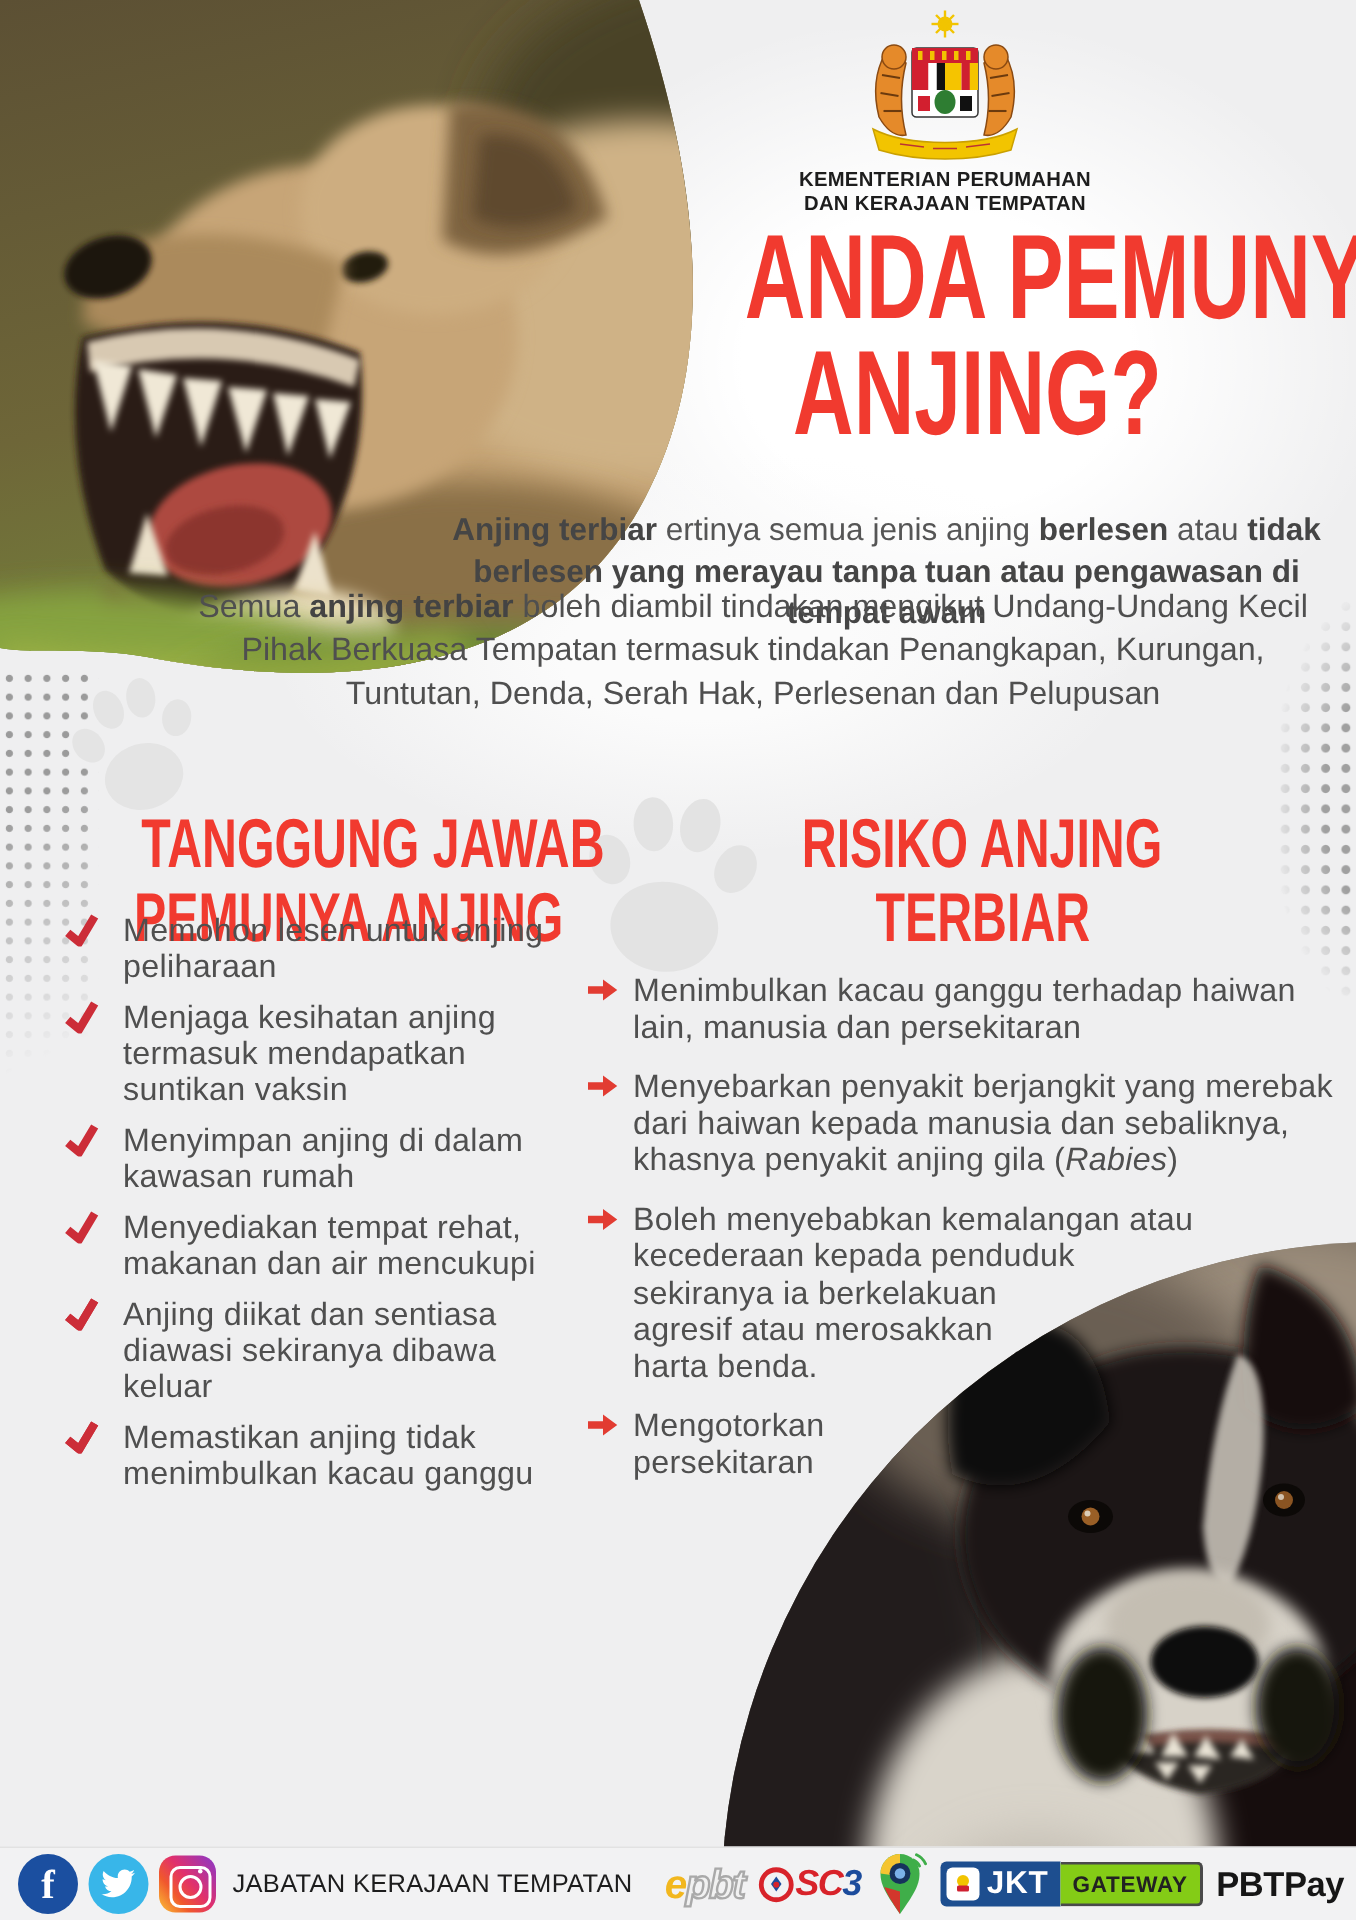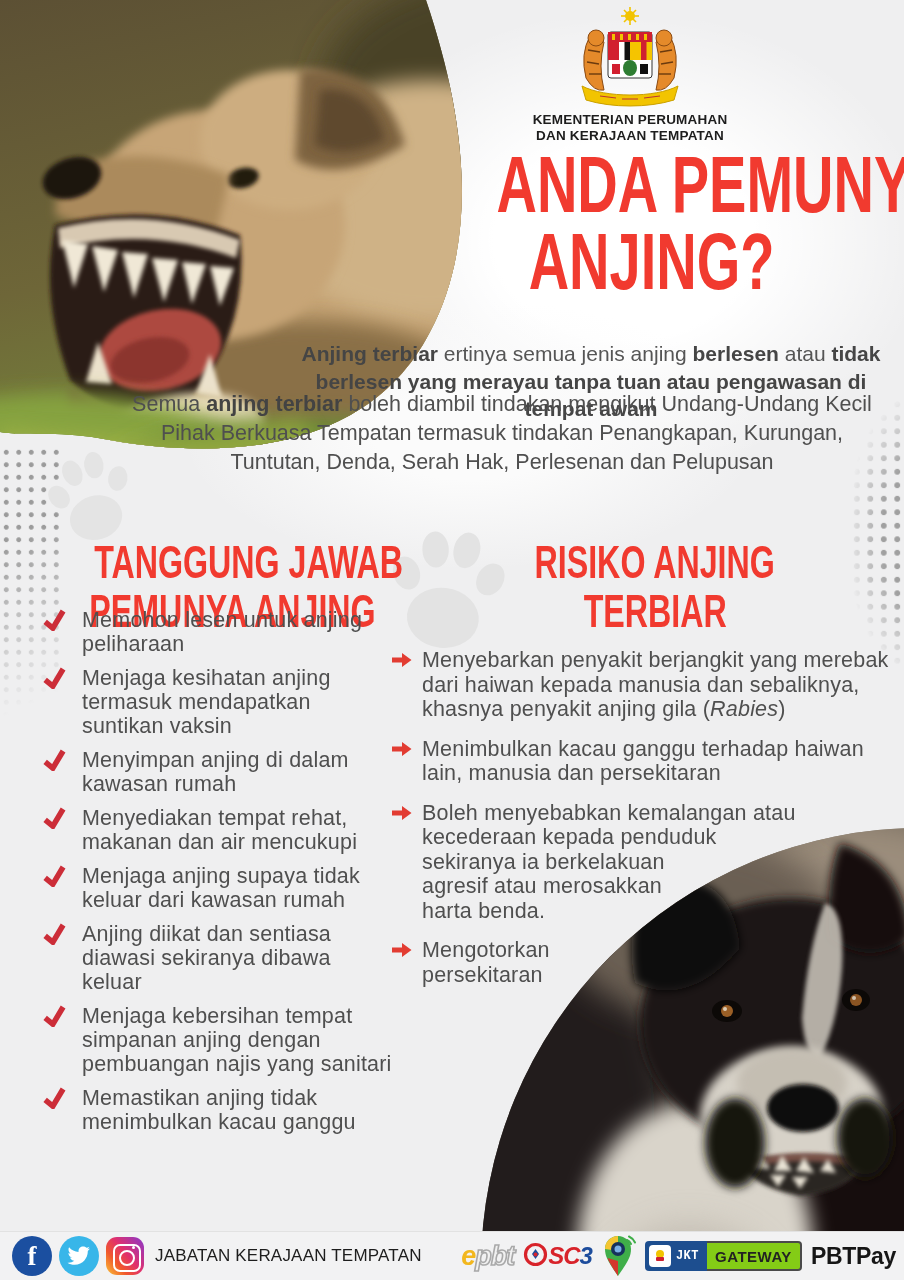--- a/index.html
+++ b/index.html
@@ -83,29 +83,29 @@
     background:linear-gradient(50deg,#f9b234 5%,#f0582d 30%,#e1306c 55%,#9b36b7 90%);}
   .ig-frame{position:absolute;left:7px;top:7px;width:24px;height:24px;border:2.5px solid #fff;border-radius:7px;}
   .ig-lens{position:absolute;left:13px;top:13px;width:12px;height:12px;border:2.5px solid #fff;border-radius:50%;}
   .ig-dot{position:absolute;right:9px;top:9px;width:3px;height:3px;background:#fff;border-radius:50%;}
   .dept{font-size:17px;font-weight:400;color:#1d1d1d;margin-left:11px;letter-spacing:.2px;}
 
   .footer-logos{margin-left:auto;margin-right:8px;display:flex;align-items:center;gap:9px;}
   .epbt{font-style:italic;font-weight:700;font-size:27px;letter-spacing:-1px;white-space:nowrap;}
   .epbt-e{color:#f2b71e;}
   .epbt-rest{color:#f1f1f1;-webkit-text-stroke:1.6px #a9a9a9;}
-  .osc{display:flex;font-style:italic;font-weight:700;font-size:24px;}
+  .osc{display:flex;align-items:center;font-style:italic;font-weight:700;font-size:24px;}
   .osc-sc{color:#d8232a;letter-spacing:-1px;}
   .osc-3{color:#1c4c9c;}
   .jkt-badge{display:flex;height:30px;}
   .jkt-left{background:#1d4e8f;border-radius:4px 0 0 4px;display:flex;align-items:center;
     padding:0 8px 0 4px;gap:5px;}
   .jkt-crest{width:22px;height:22px;background:#fff;border-radius:4px;display:flex;
     align-items:center;justify-content:center;}
-  .jkt-text{color:#fff;font-weight:700;font-size:12px;letter-spacing:.5px;font-family:Liberation Mono, monospace;}
+  .jkt-text{color:#fff;font-weight:700;font-size:21px;letter-spacing:.5px;}
   .gateway{background:#84cc16;border:2px solid #4a4a4a;border-left:none;
     border-radius:0 4px 4px 0;display:flex;align-items:center;padding:0 8px;
     font-weight:700;font-size:15px;color:#222;letter-spacing:.5px;}
   .pbtpay{font-weight:700;font-size:23px;color:#161616;letter-spacing:-.3px;}
 </style>
 </head>
 <body>
 
 <div class="poster">
 
@@ -343,56 +343,54 @@
     <div class="resp-item">
       <svg class="check-icon" width="25" height="22" viewBox="0 0 25 22">
           <path d="M3,12 L10,19 L22,3" fill="none" stroke="#cc2d38" stroke-width="5.5" transform="rotate(-6 12 11)"></path>
         </svg>
       <span>Menyediakan tempat rehat, makanan dan air mencukupi</span>
     </div>
     <div class="resp-item">
       <svg class="check-icon" width="25" height="22" viewBox="0 0 25 22">
           <path d="M3,12 L10,19 L22,3" fill="none" stroke="#cc2d38" stroke-width="5.5" transform="rotate(-6 12 11)"></path>
         </svg>
-      <span>Menjaga anjing supaya tidak keluar dari kawasan rumah</span>
     </div>
     <div class="resp-item">
       <svg class="check-icon" width="25" height="22" viewBox="0 0 25 22">
           <path d="M3,12 L10,19 L22,3" fill="none" stroke="#cc2d38" stroke-width="5.5" transform="rotate(-6 12 11)"></path>
         </svg>
       <span>Anjing diikat dan sentiasa diawasi sekiranya dibawa keluar</span>
     </div>
     <div class="resp-item">
       <svg class="check-icon" width="25" height="22" viewBox="0 0 25 22">
           <path d="M3,12 L10,19 L22,3" fill="none" stroke="#cc2d38" stroke-width="5.5" transform="rotate(-6 12 11)"></path>
         </svg>
-      <span>Menjaga kebersihan tempat simpanan anjing dengan pembuangan najis yang sanitari</span>
     </div>
     <div class="resp-item">
       <svg class="check-icon" width="25" height="22" viewBox="0 0 25 22">
           <path d="M3,12 L10,19 L22,3" fill="none" stroke="#cc2d38" stroke-width="5.5" transform="rotate(-6 12 11)"></path>
         </svg>
       <span>Memastikan anjing tidak menimbulkan kacau ganggu</span>
     </div>
   </div>
 
   <div class="risk-list">
     <div class="photo-shape-spacer"></div>
     <div class="risk-item">
       <svg class="arrow-icon" width="20" height="16" viewBox="0 0 20 16">
           <path d="M0,5.5 h10 v-4.5 l9.5,7 -9.5,7 v-4.5 h-10 z" fill="#e23c32"></path>
         </svg>
-      <span>Menyebarkan penyakit berjangkit yang merebak dari haiwan kepada manusia dan sebaliknya, khasnya penyakit anjing gila</span>
-      <span>(</span><em>Rabies</em><span>)</span>
+      <span>Menimbulkan kacau ganggu terhadap haiwan lain, manusia dan persekitaran</span>
     </div>
     <div class="risk-item">
       <svg class="arrow-icon" width="20" height="16" viewBox="0 0 20 16">
           <path d="M0,5.5 h10 v-4.5 l9.5,7 -9.5,7 v-4.5 h-10 z" fill="#e23c32"></path>
         </svg>
-      <span>Menimbulkan kacau ganggu terhadap haiwan lain, manusia dan persekitaran</span>
+      <span>Menyebarkan penyakit berjangkit yang merebak dari haiwan kepada manusia dan sebaliknya, khasnya penyakit anjing gila</span>
+      <span>(</span><em>Rabies</em><span>)</span>
     </div>
     <div class="risk-item">
       <svg class="arrow-icon" width="20" height="16" viewBox="0 0 20 16">
           <path d="M0,5.5 h10 v-4.5 l9.5,7 -9.5,7 v-4.5 h-10 z" fill="#e23c32"></path>
         </svg>
       <span>Boleh menyebabkan kemalangan atau kecederaan kepada penduduk sekiranya ia berkelakuan agresif atau merosakkan harta benda.</span>
     </div>
     <div class="risk-item">
       <svg class="arrow-icon" width="20" height="16" viewBox="0 0 20 16">
           <path d="M0,5.5 h10 v-4.5 l9.5,7 -9.5,7 v-4.5 h-10 z" fill="#e23c32"></path>

